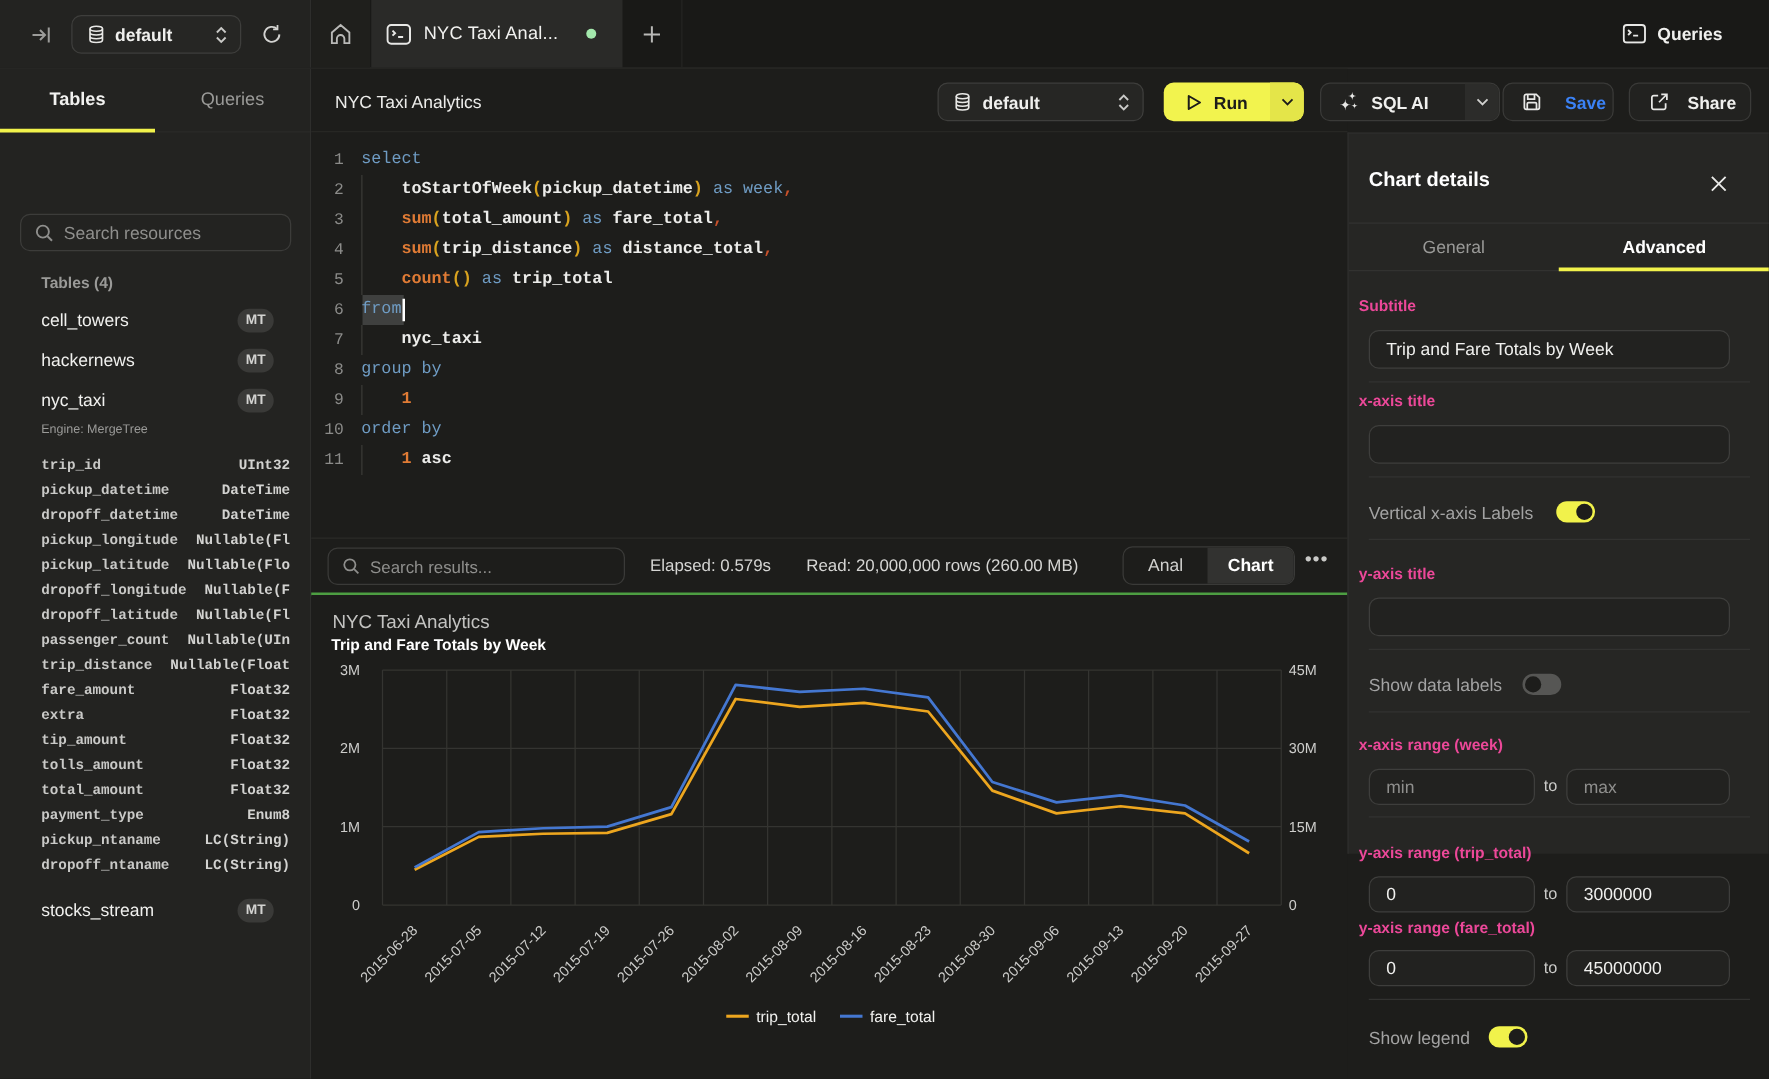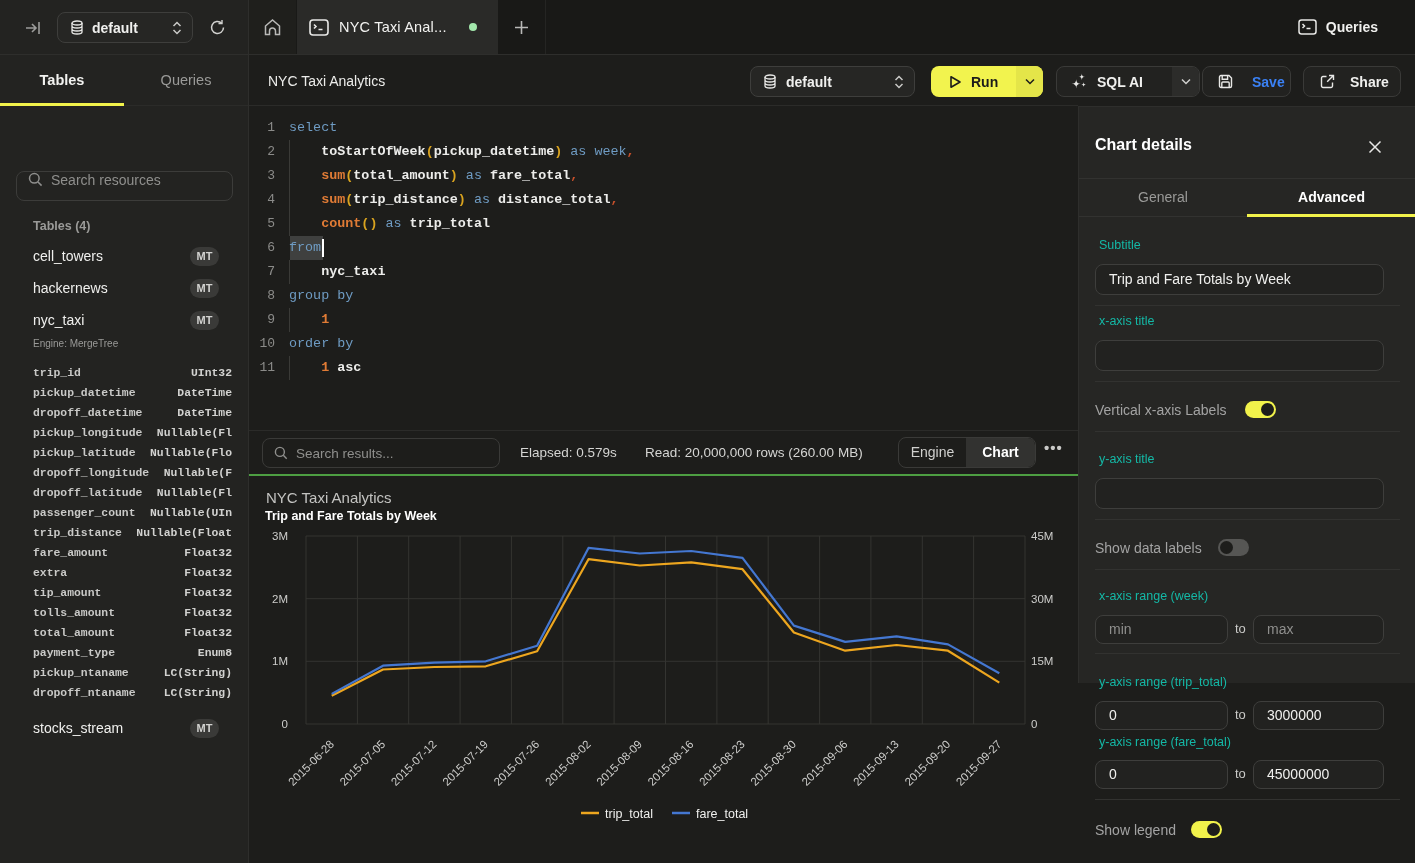--- a/index.html
+++ b/index.html
@@ -16,21 +16,21 @@
 #tab .dot{position:absolute;right:21px;top:23px;width:8px;height:8px;border-radius:50%;background:#a3e8ac}
 #plus{position:absolute;left:498px;top:0;width:48px;height:54px;display:flex;align-items:center;justify-content:center;border-right:1px solid #252523}
 #queries-top{position:absolute;right:37px;top:0;height:54px;display:flex;align-items:center;gap:9px;color:#f0f0ee;font-size:14px;font-weight:700}
 
 #sidebar{position:absolute;left:0;top:55px;width:249px;height:808px;background:#232321;border-right:1px solid #2e2e2c}
 #sbtabs{position:absolute;left:0;top:0;width:248px;height:51px;border-bottom:1px solid #2b2b29}
 #sbtabs .t1{position:absolute;left:0;top:0;width:124px;height:51px;line-height:51px;text-align:center;color:#f2f2f0;font-size:14.5px;font-weight:700}
 #sbtabs .t2{position:absolute;left:124px;top:0;width:124px;height:51px;line-height:51px;text-align:center;color:#9a9a98;font-size:14.5px}
 #sbtabs .bar{position:absolute;left:0;bottom:-1px;width:124px;height:3px;background:#f1f24b}
 #newtable{position:absolute;left:16px;top:67px;width:217px;height:32px;background:#f1f24b;border-radius:8px;display:flex;align-items:center;justify-content:center;gap:9px;color:#1c1c1a;font-size:14px;font-weight:700}
-#sbsearch{position:absolute;left:16px;top:116px;width:217px;height:30px;border:1px solid #3c3c3a;border-radius:8px;display:flex;color:#8f8f8d;font-size:14px}
+#sbsearch{position:absolute;left:16px;top:116px;width:217px;height:30px;border:1px solid #3c3c3a;border-radius:8px;display:flex;align-items:center;color:#8f8f8d;font-size:14px}
 #sbsearch span{margin-left:8px}
 .sblabel{position:absolute;left:33px;color:#9a9a98;font-size:12.5px;font-weight:700}
 .trow{position:absolute;left:33px;right:16px;display:flex;align-items:center;justify-content:space-between}
 .trow .nm{color:#f0f0ee;font-size:14px}
 .badge{width:29px;height:19px;border-radius:10px;background:#3a3a38;color:#d2d2d0;font-size:11px;font-weight:700;display:flex;align-items:center;justify-content:center;margin-right:13px}
 .col{position:absolute;left:33px;right:16px;display:flex;justify-content:space-between;gap:8px;font-family:"Liberation Mono",monospace;font-size:11.4px;font-weight:700;color:#c9c9c7;white-space:nowrap;overflow:hidden}
 .col span:first-child{flex-shrink:0}
 .col .ty{overflow:hidden}
 .col .ty{color:#d2d2d0}
 </style></head><body>
@@ -287,21 +287,21 @@
  <div id="rsearch">
       <svg style="margin-left:11px" width="14" height="14" viewBox="0 0 15 15" fill="none" stroke="#8f8f8d" stroke-width="1.5">
         <circle cx="6.3" cy="6.3" r="4.8"></circle>
         <path d="M10 10l3.6 3.6"></path>
       </svg>
       <span>Search results...</span>
     </div>
  <div class="tstat" style="left:271px">Elapsed: 0.579s</div>
  <div class="tstat" style="left:396px">Read: 20,000,000 rows (260.00 MB)</div>
  <div id="seg">
-      <div class="s1">Engine</div>
+      <div class="s1">Anal</div>
       <div class="s2">Chart</div>
     </div>
  <div id="dots">•••</div>
 </div>
 <div id="greenline"></div>
 <div id="chart" style="position:absolute;left:249px;top:476px;width:829px;height:387px;background:#1d1d1b">
 <div style="position:absolute;left:17px;top:13px;font-size:15px;color:#c3c3c1">NYC Taxi Analytics</div>
 <div style="position:absolute;left:16px;top:33px;font-size:12.5px;font-weight:700;color:#fff">Trip and Fare Totals by Week</div>
 <svg width="829" height="387" style="position:absolute;left:0;top:0">
 <line x1="57.0" y1="60" x2="57.0" y2="248" stroke="#343431" stroke-width="1"></line>
@@ -348,21 +348,21 @@
 <text x="702.0" y="269" text-anchor="end" font-size="11.5" fill="#cdcdcb" transform="rotate(-45,702.0,269)">2015-09-20</text>
 <text x="753.3" y="269" text-anchor="end" font-size="11.5" fill="#cdcdcb" transform="rotate(-45,753.3,269)">2015-09-27</text>
 <line x1="332" y1="337" x2="350" y2="337" stroke="#eda61f" stroke-width="2.5"></line>
 <text x="356" y="341.5" font-size="12.5" fill="#f0f0ee">trip_total</text>
 <line x1="423" y1="337" x2="441" y2="337" stroke="#4477d1" stroke-width="2.5"></line>
 <text x="447" y="341.5" font-size="12.5" fill="#f0f0ee">fare_total</text>
 </svg>
   </div>
 <style>
 #panel{position:absolute;left:1078px;top:106px;width:337px;height:577px;background:#262624;border-left:1px solid #2e2e2c;border-top:1px solid #2e2e2c}
-#panel .plabel{position:absolute;left:20px;color:#14b8a6;font-size:12.5px;font-weight:400}
+#panel .plabel{position:absolute;left:8px;color:#ec4899;font-size:12.5px;font-weight:700}
 #panel .pinput{position:absolute;left:16px;width:289px;height:31px;background:#222220;border:1px solid #3e3e3c;border-radius:8px;color:#f0f0ee;font-size:14px;line-height:29px;padding-left:13px}
 #panel .sep{position:absolute;left:16px;width:305px;height:1px;background:#323230}
 #panel .tgl{position:absolute;width:31px;height:17px;border-radius:9px}
 #panel .tgl .knob{position:absolute;top:2px;width:13px;height:13px;border-radius:50%;background:#1d1d1b}
 #panel .ttext{position:absolute;left:16px;color:#a3a3a3;font-size:14px}
 #panel .sinput{position:absolute;height:29px;background:#222220;border:1px solid #3e3e3c;border-radius:8px;font-size:14px;line-height:27px;padding-left:13px}
 #panel .to{position:absolute;color:#c9c9c7;font-size:13px}
 </style>
 <div id="panel">
  <div style="position:absolute;left:16px;top:29px;font-size:16px;font-weight:700;color:#fff">Chart details</div>

